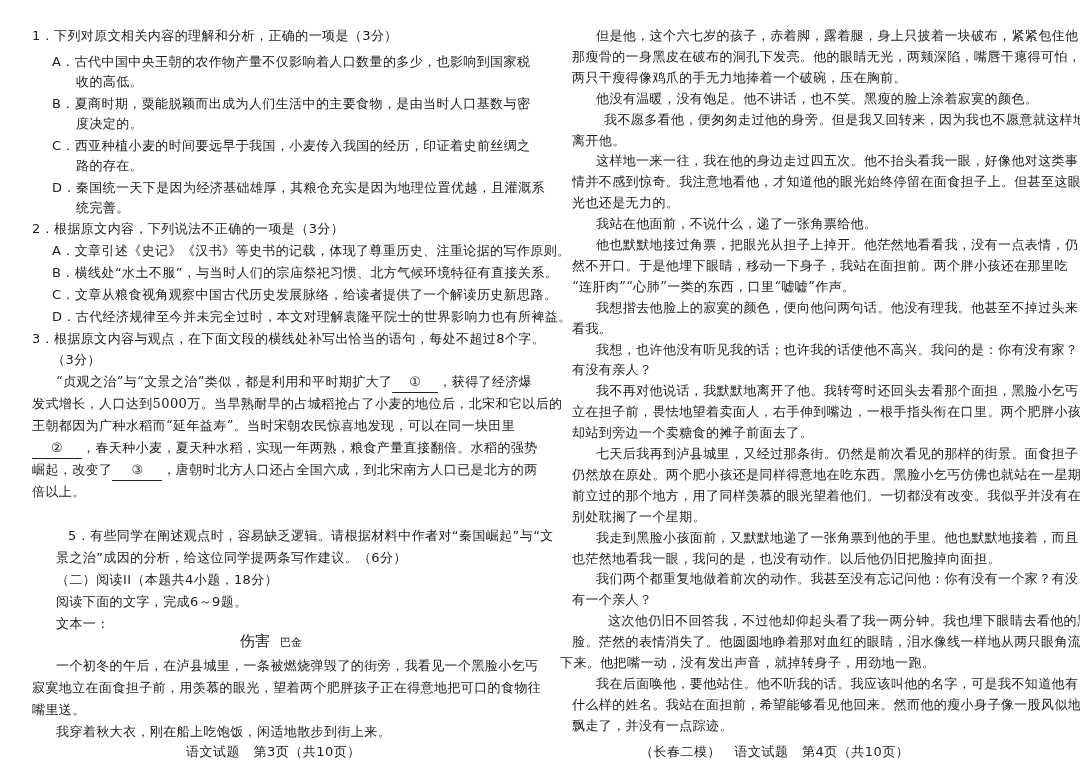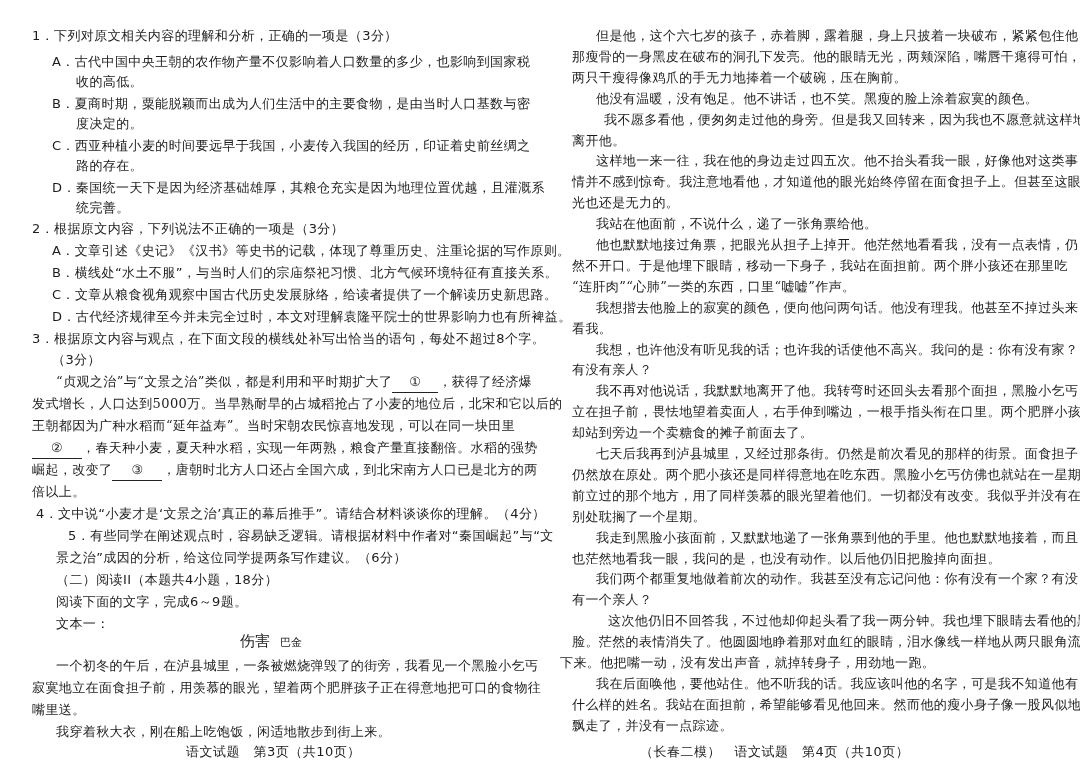--- a/index.html
+++ b/index.html
@@ -44,21 +44,20 @@
   <div class="line serif" style="left:32px;top:394px;">发式增长，人口达到5000万。当旱熟耐旱的占城稻抢占了小麦的地位后，北宋和它以后的</div>
   <div class="line serif" style="left:32px;top:416px;">王朝都因为广种水稻而“延年益寿”。当时宋朝农民惊喜地发现，可以在同一块田里</div>
   <div class="line serif" style="left:32px;top:438px;">
     <span class="blank" style="width:50px;">②</span><span>，春天种小麦，夏天种水稻，实现一年两熟，粮食产量直接翻倍。水稻的强势</span>
   </div>
   <div class="line serif" style="left:32px;top:460px;">
     <span>崛起，改变了</span><span class="blank" style="width:50px;">③</span><span>，唐朝时北方人口还占全国六成，到北宋南方人口已是北方的两</span>
   </div>
   <div class="line serif" style="left:32px;top:482px;">倍以上。</div>
 
-  <div class="line" style="left:36px;top:504px;">4．文中说“小麦才是‘文景之治’真正的幕后推手”。请结合材料谈谈你的理解。（4分）</div>
   <div class="line" style="left:36px;top:526px;margin-left:32px;">5．有些同学在阐述观点时，容易缺乏逻辑。请根据材料中作者对“秦国崛起”与“文</div>
   <div class="line" style="left:56px;top:548px;">景之治”成因的分析，给这位同学提两条写作建议。（6分）</div>
   <div class="line" style="left:56px;top:570px;">（二）阅读II（本题共4小题，18分）</div>
   <div class="line" style="left:56px;top:592px;">阅读下面的文字，完成6～9题。</div>
   <div class="line" style="left:56px;top:614px;">文本一：</div>
 
   <div class="title" style="left:240px;top:632px;">
     <span>伤害</span><span class="author">巴金</span>
   </div>
 

